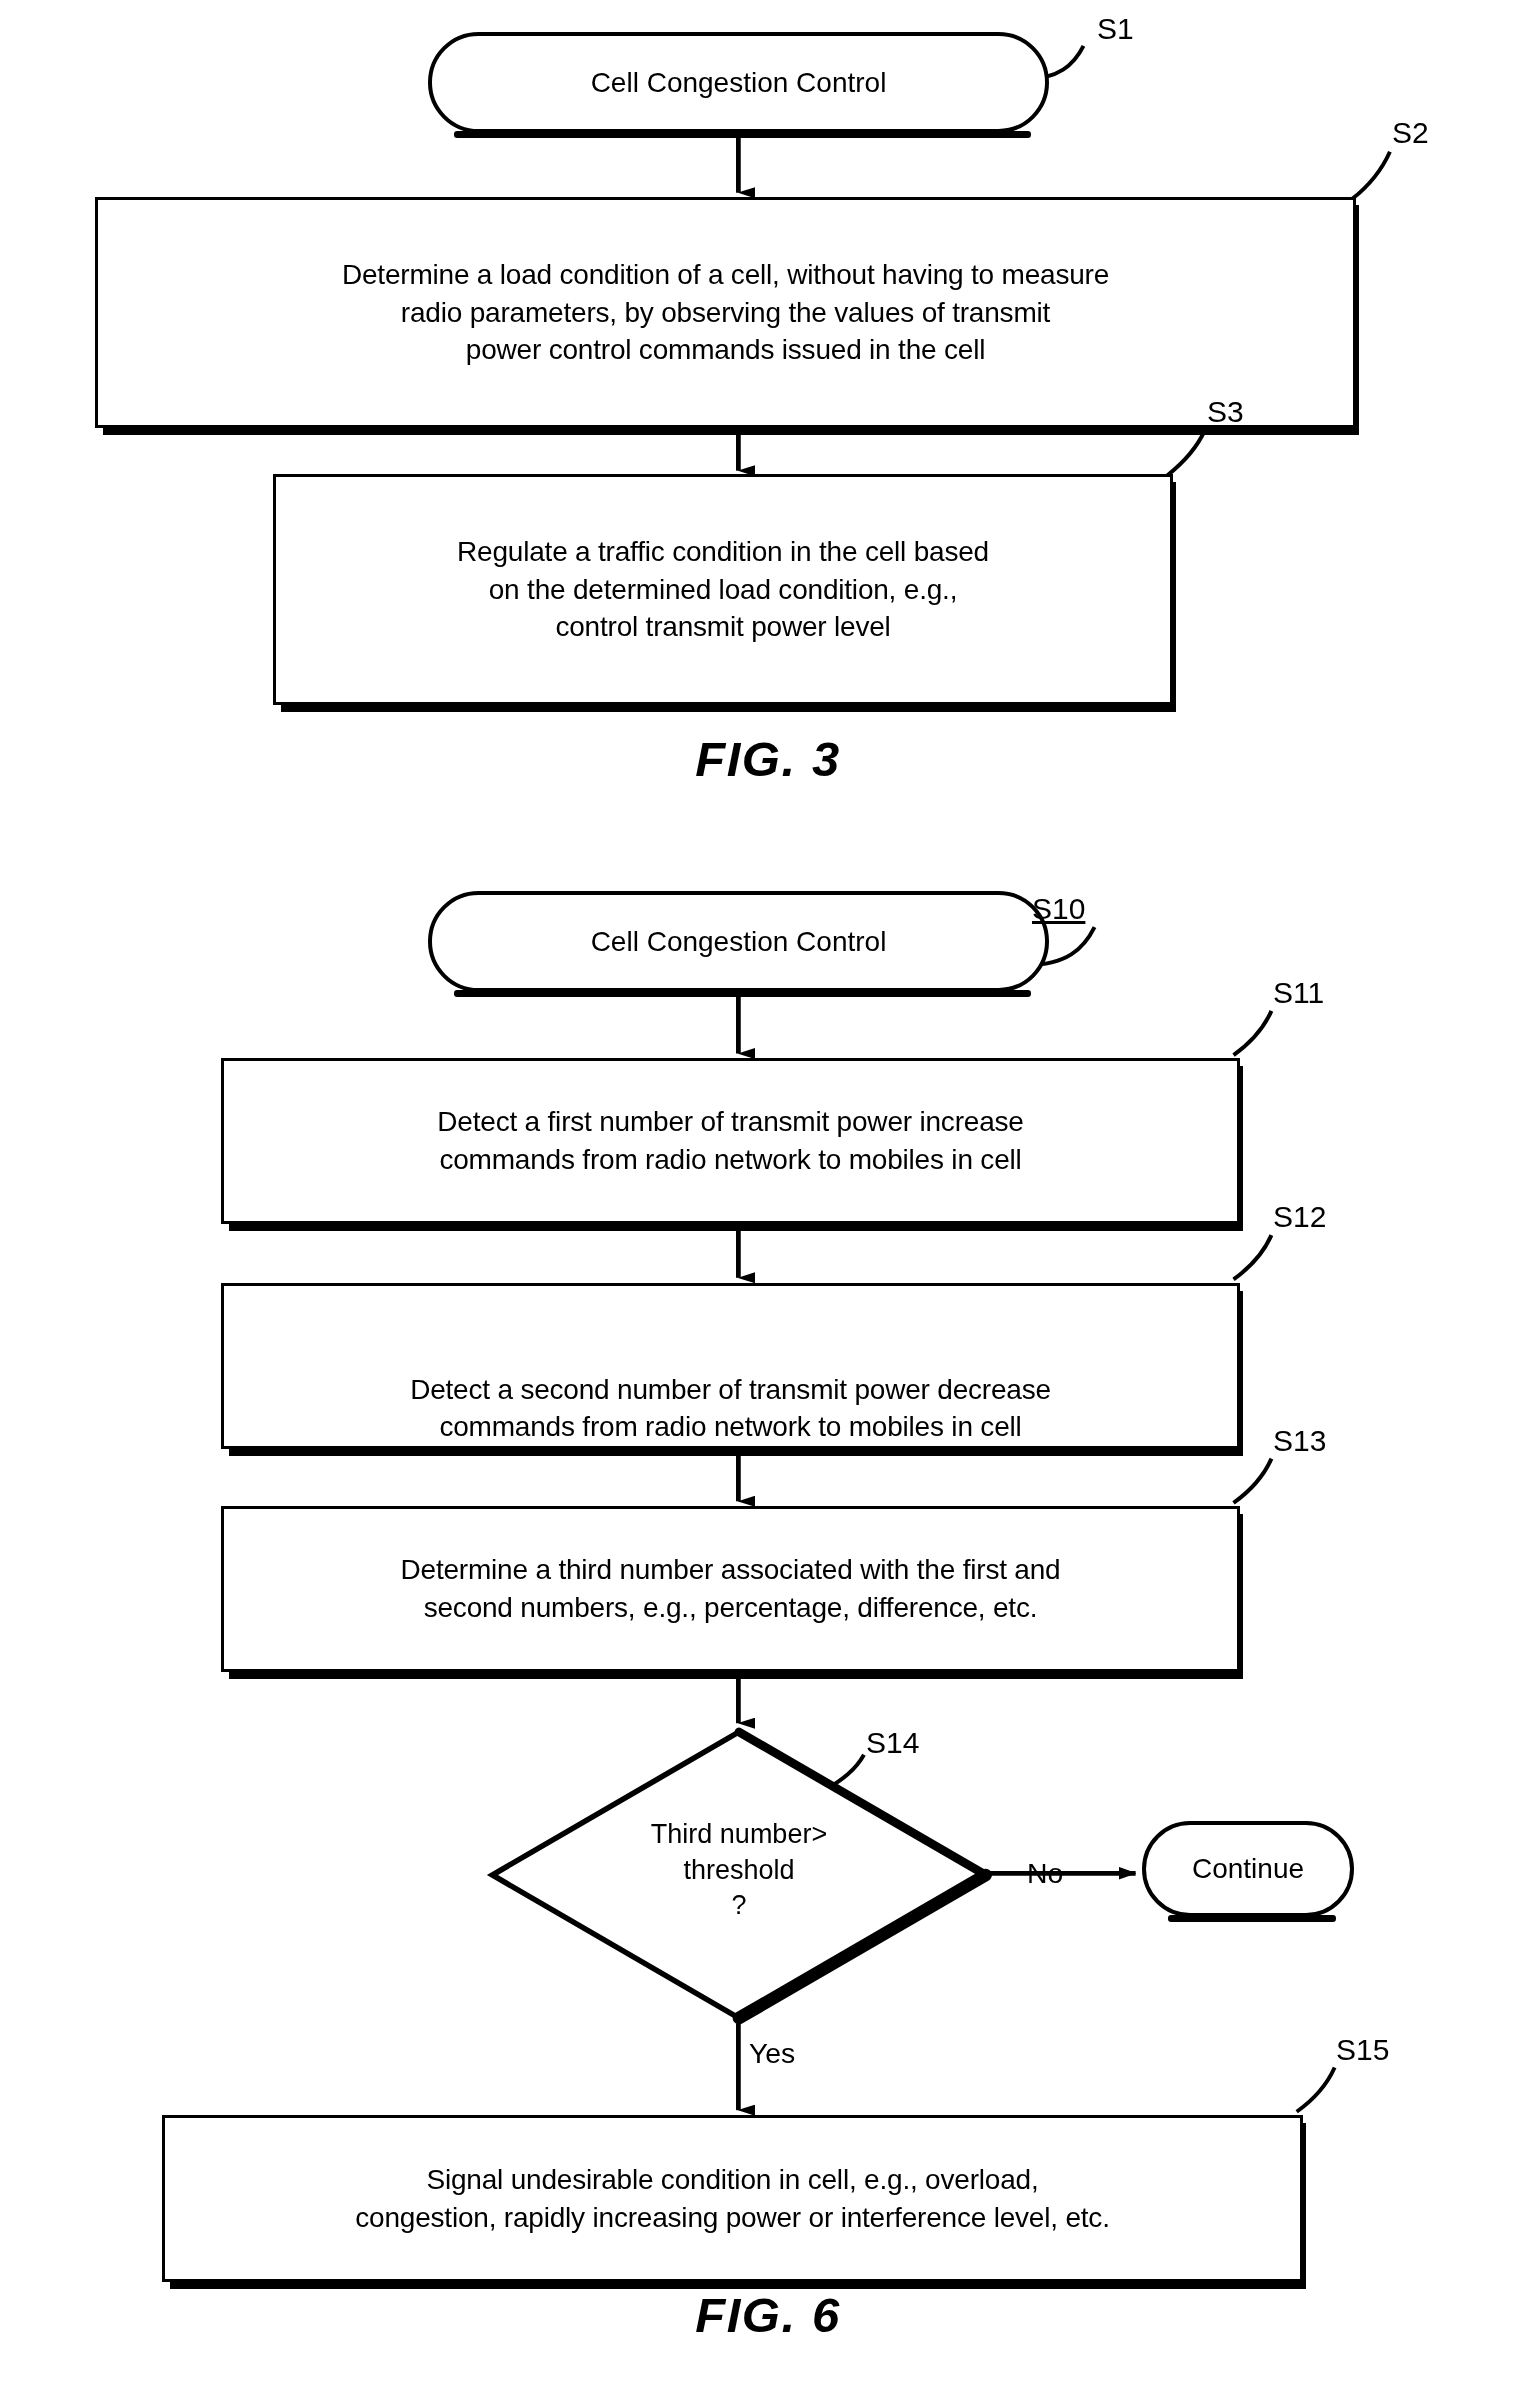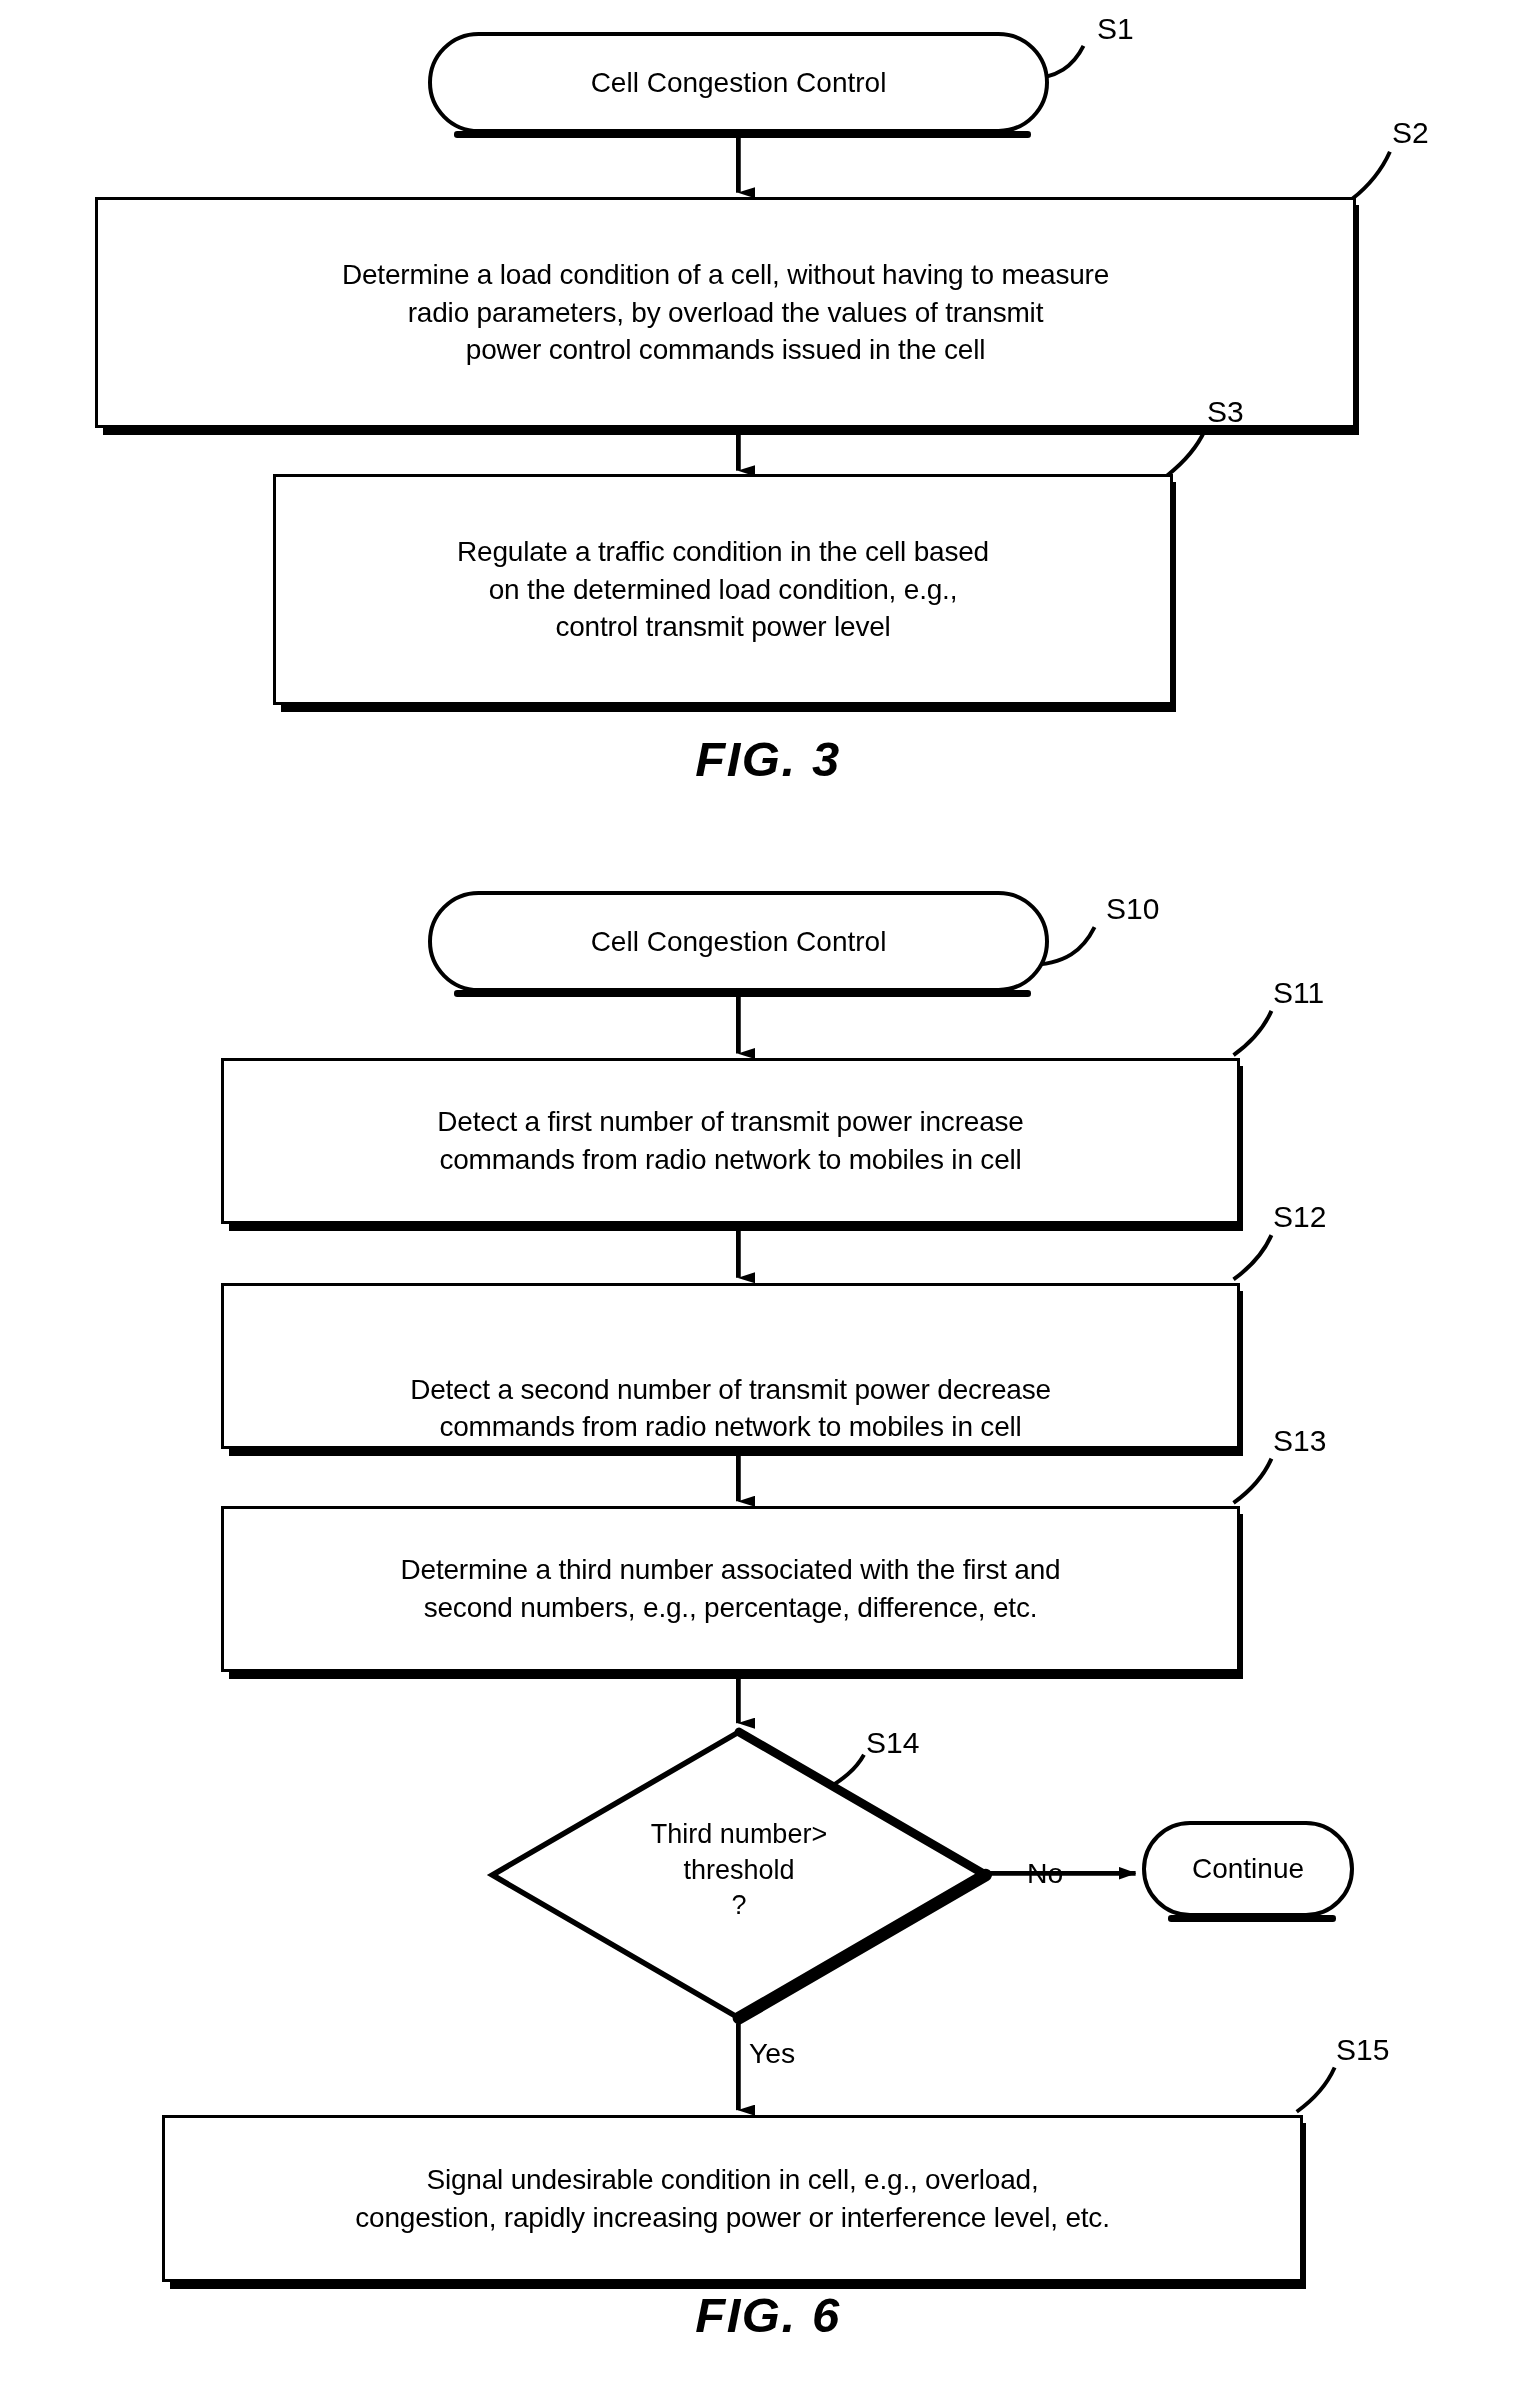--- a/index.html
+++ b/index.html
@@ -177,38 +177,38 @@
     <path d="M1642,2674 C1670,2654 1682,2636 1690,2618" stroke="#000" stroke-width="5" fill="none"></path>
   </svg>
 
   <div class="term" style="left:428px; top:32px; width:621px; height:101px;">
     <span class="txt">Cell Congestion Control</span>
   </div>
   <div class="steplabel" style="left:1084px; top:14.2px;margin-left:13px;">S1</div>
 
   <div class="proc" style="left:95px; top:197px; width:1261px; height:231px;">
     <span class="txt">Determine a load condition of a cell, without having to measure
-radio parameters, by overload the values of transmit
+radio parameters, by observing the values of transmit
 power control commands issued in the cell</span>
   </div>
   <div class="steplabel" style="left:1392px; top:118px;">S2</div>
 
   <div class="proc" style="left:273px; top:474px; width:900px; height:231px;">
     <span class="txt">Regulate a traffic condition in the cell based
 on the determined load condition, e.g.,
 control transmit power level</span>
   </div>
   <div class="steplabel" style="left:1207px; top:397px;">S3</div>
 
   <div class="figcap" style="left:0px; top:735px; width:1536px;">FIG. 3</div>
 
   <div class="term" style="left:428px; top:891px; width:621px; height:101px;">
     <span class="txt">Cell Congestion Control</span>
   </div>
-  <div class="steplabel" style="left:1106px; top:894px;">S10</div>
+  <div class="steplabel" style="left:1032px; top:894px;text-decoration:underline;">S10</div>
 
   <div class="proc" style="left:221px; top:1058px; width:1019px; height:166px;">
     <span class="txt">Detect a first number of transmit power increase
 commands from radio network to mobiles in cell</span>
   </div>
   <div class="steplabel" style="left:1273px; top:978px;">S11</div>
 
   <div class="proc" style="left:221px; top:1283px; width:1019px; height:166px;align-items:flex-end;">
     <span class="txt">Detect a second number of transmit power decrease
 commands from radio network to mobiles in cell</span>

